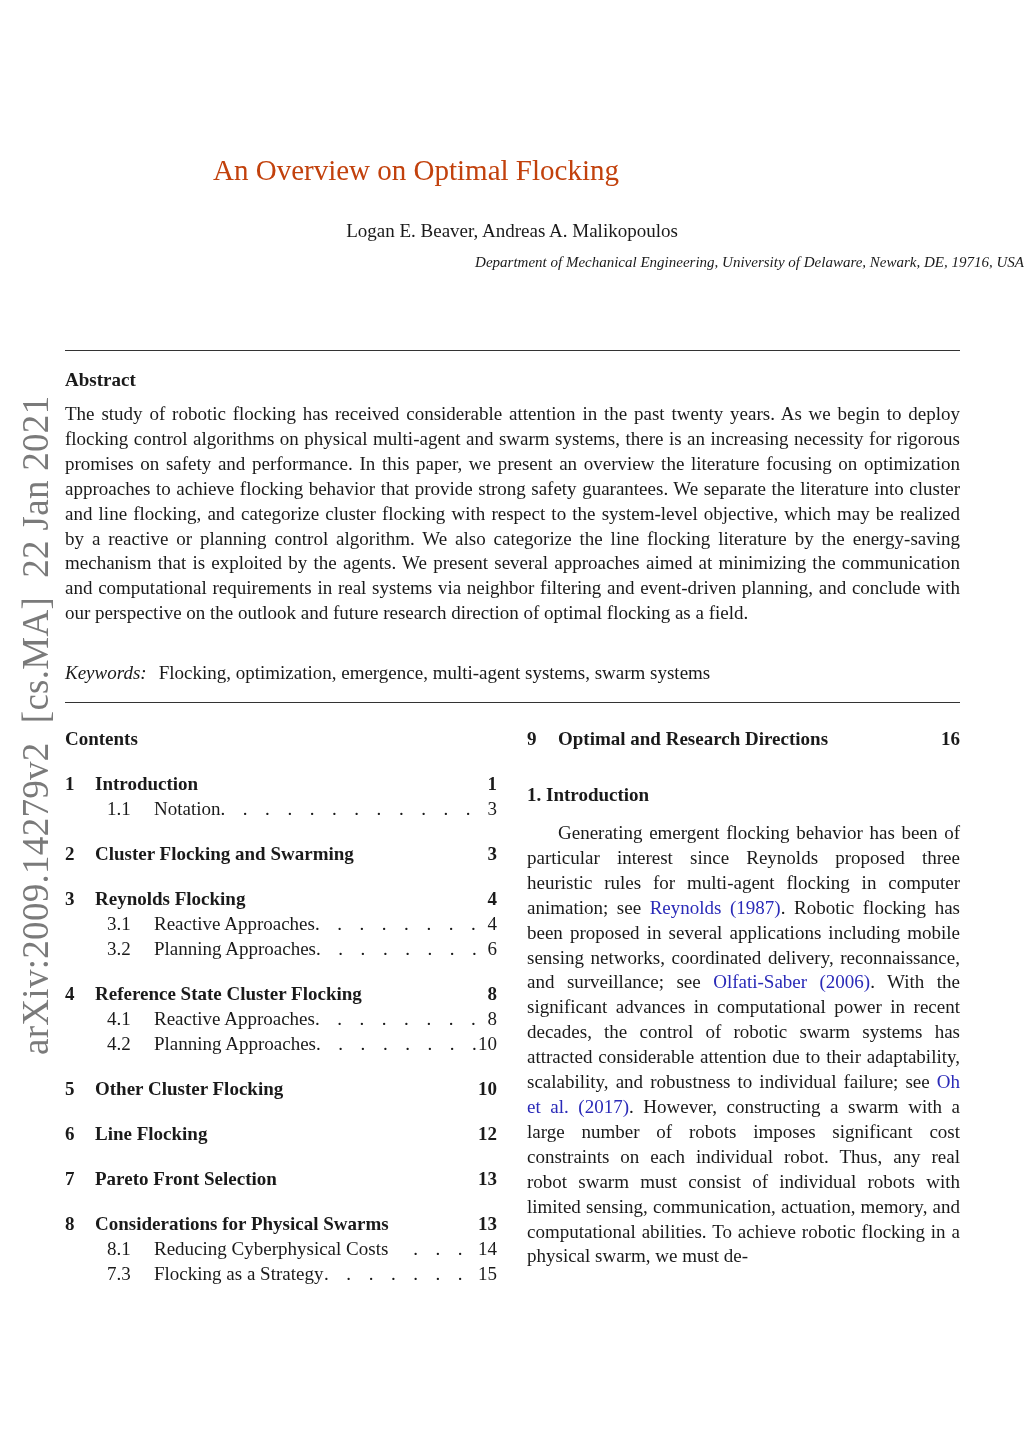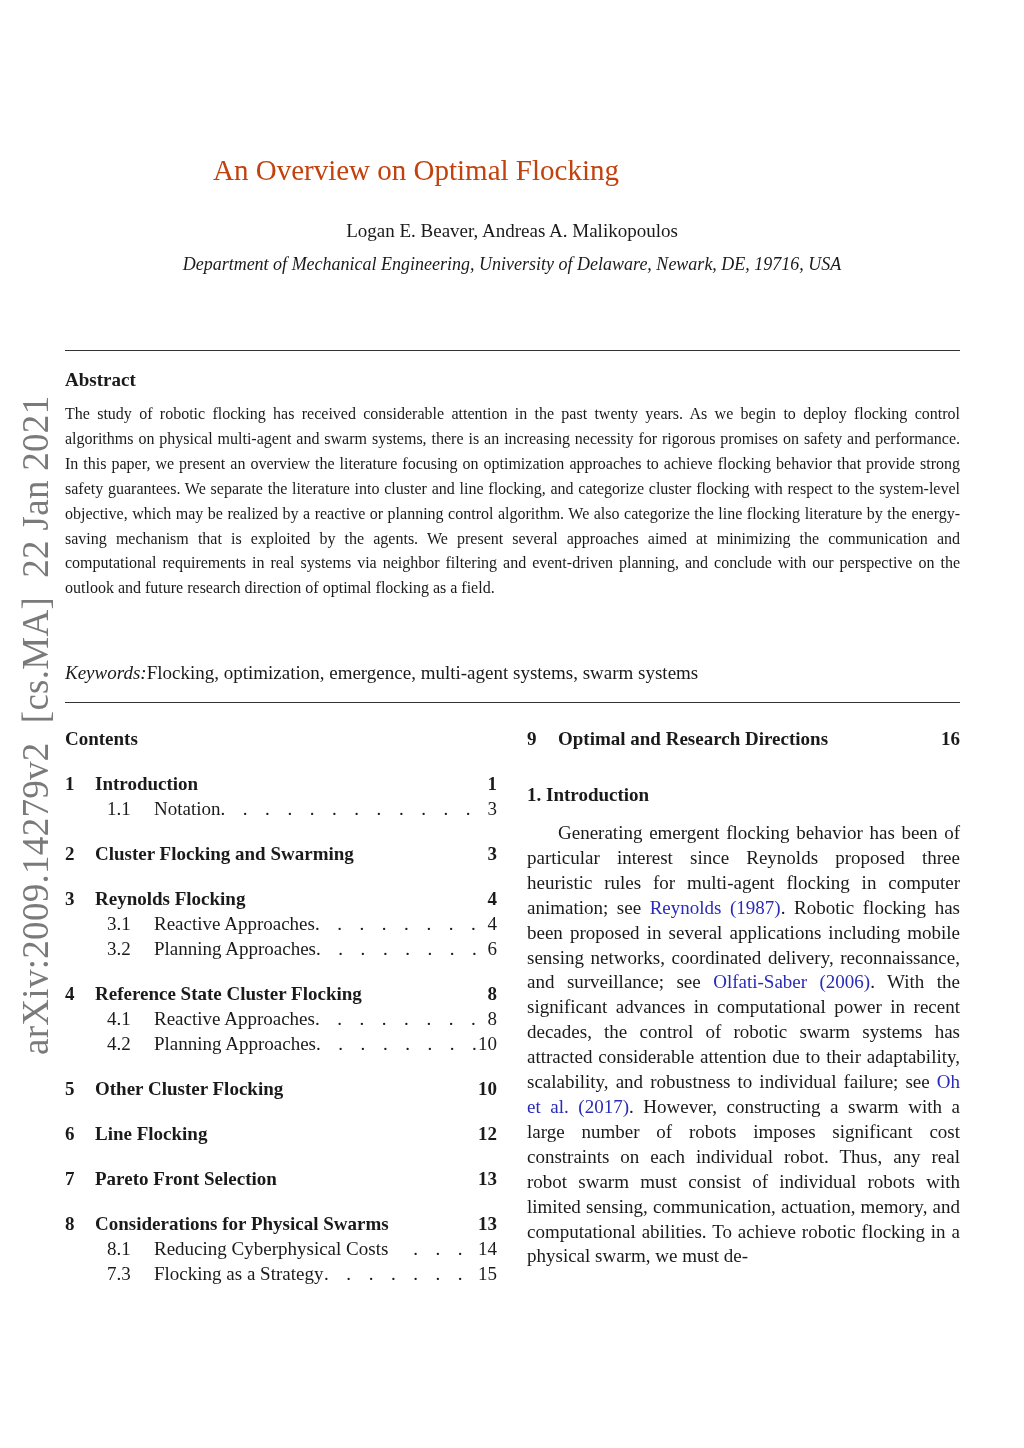--- a/index.html
+++ b/index.html
@@ -10,38 +10,38 @@
   }
   .title {
     position: absolute; top: 154px; left: 0; width: 832px; text-align: center;
     font-family: "Liberation Serif", serif; font-size: 29px; color: #c2410c;
   }
   .authors {
     position: absolute; top: 220px; left: 0; width: 1024px; text-align: center;
     font-family: "Liberation Serif", serif; font-size: 19px;
   }
   .affil {
-    position: absolute; top: 254px; left: 0; width: 1024px; text-align: center;
-    font-family: "Liberation Serif", serif; font-style: italic; font-size: 18px;
+    position: absolute; top: 254px; left: 0; width: 1024px; text-align: right;
+    font-family: "Liberation Serif", serif; font-style: italic; font-size: 15px;
   }
   .rule { position: absolute; left: 65px; width: 895px; height: 1px; background: #333; }
   .abstract-head {
     position: absolute; top: 369px; left: 65px;
     font-family: "Liberation Serif", serif; font-weight: bold; font-size: 19px;
   }
   .abstract-body {
     position: absolute; top: 402px; left: 65px; width: 895px;
-    font-family: "Liberation Serif", serif; font-size: 16px; line-height: 24.9px;
+    font-family: "Liberation Serif", serif; font-size: 19px; line-height: 24.9px;
     text-align: justify;
   }
   .keywords {
     position: absolute; top: 662px; left: 65px; width: 895px;
     font-family: "Liberation Serif", serif; font-size: 19px;
   }
-  .keywords .kw-label { font-style: italic; }
+  .keywords .kw-label { font-style: italic; margin-right: 12px; }
   .arxiv {
     position: absolute; left: 14px; top: 1055px;
     transform-origin: left top; transform: rotate(-90deg);
     font-family: "Liberation Serif", serif; font-size: 37px; color: #7a7a7a;
     white-space: nowrap; letter-spacing: 0.3px;
   }
   .toc {
     position: absolute; top: 726px; left: 65px; width: 432px;
     font-family: "Liberation Serif", serif; font-size: 19px;
   }

